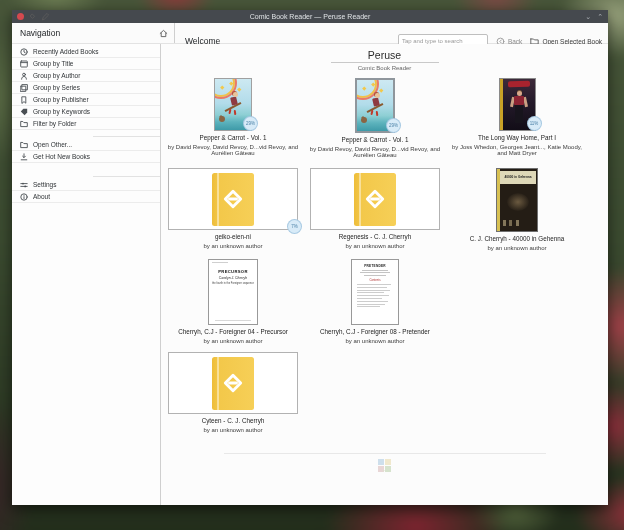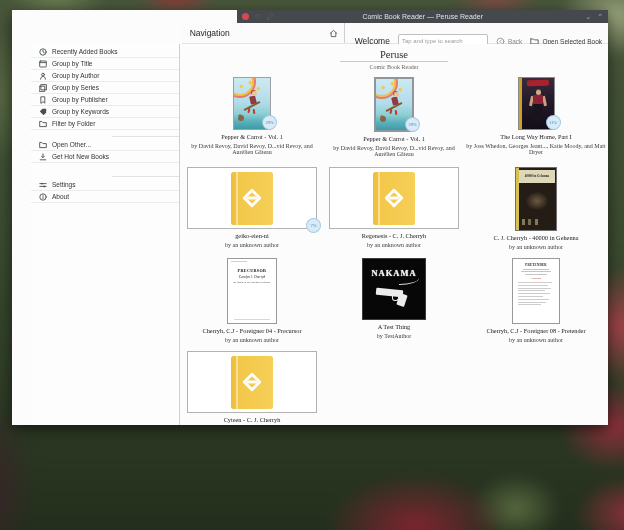--- a/index.html
+++ b/index.html
@@ -14,22 +14,22 @@
       radial-gradient(70px 55px at 70px 6px,#6f7f55 0%,rgba(111,127,85,0) 70%),
       radial-gradient(95px 85px at 634px 340px,#a04148 0%,rgba(160,65,72,0) 70%),
       radial-gradient(75px 65px at 626px 440px,#8f2f3c 0%,rgba(143,47,60,0) 70%),
       radial-gradient(130px 75px at 430px 540px,#7e2430 0%,rgba(126,36,48,0) 70%),
       radial-gradient(85px 55px at 648px 528px,#93303c 0%,rgba(147,48,60,0) 70%),
       radial-gradient(65px 50px at 530px 522px,#57683f 0%,rgba(87,104,63,0) 70%),
       radial-gradient(110px 95px at 0px 110px,#5a6b45 0%,rgba(90,107,69,0) 70%),
       radial-gradient(70px 130px at 0px 500px,#3a2328 0%,rgba(58,35,40,0) 70%),
       linear-gradient(180deg,#49573a 0%,#3b4b30 45%,#222d1b 100%);}
   
-  .window{position:absolute;left:12px;top:10px;width:596px;height:415px;
-    box-shadow:0 4px 14px rgba(0,0,0,.55);display:flex;flex-direction:column;background:#fcfcfc;align-items:flex-end;}
+  .window{position:absolute;left:12px;top:10px;width:596px;height:495px;
+    box-shadow:0 4px 14px rgba(0,0,0,.55);display:flex;flex-direction:column;background:#fcfcfc;}
   .titlebar{height:13px;background:#45494e;display:flex;align-items:center;color:#e8eaec;
     font-size:7px;flex:0 0 auto;padding:0 5px;}
   .tb-left{display:flex;align-items:center;gap:4px;width:120px;}
   .tb-close{width:7px;height:7px;border-radius:50%;background:#d4494f;}
   .tb-title{flex:1;text-align:center;color:#dfe2e5;}
   .tb-right{width:120px;display:flex;justify-content:flex-end;gap:6px;color:#aeb3b8;font-size:7px;}
   .tb-chev{line-height:7px;}
   
   .chrome{height:20px;flex:0 0 auto;display:flex;background:#fbfbfb;border-bottom:1px solid #e3e3e3;}
   .nav-head{width:148px;flex:0 0 auto;border-right:1px solid #cfcfcf;display:flex;align-items:center;
@@ -47,21 +47,21 @@
   .sidebar{width:148px;flex:0 0 auto;border-right:1px solid #cfcfcf;background:#fdfdfd;padding-top:2px;}
   .sb-item{height:11px;display:flex;align-items:center;gap:5px;padding:0 4px 0 8px;
     border-bottom:1px solid #ececec;font-size:6.5px;color:#2f3336;}
   .sb-gap{height:9px;position:relative;}
   .sb-gap .half-line{position:absolute;right:0;bottom:2px;width:45%;border-bottom:1px solid #e2e2e2;}
   .sb-gap.tall{height:16px;}
   .i{width:8px;height:8px;flex:0 0 auto;}
   .i path,.i circle,.i rect{fill:none;stroke:#4a4f54;stroke-width:0.9;stroke-linecap:round;stroke-linejoin:round;}
   .i .fil{fill:#4a4f54;stroke:none;}
   
-  .content{flex:1;position:relative;background:#fcfcfc;overflow:hidden;font-family:Liberation Serif, serif;}
+  .content{flex:1;position:relative;background:#fcfcfc;overflow:hidden;}
   .app-head{text-align:center;margin-top:5px;}
   .app-title{font-size:10.5px;color:#2b2b2b;}
   .app-title-line{width:108px;border-bottom:1px solid #c9c9c9;margin:1px auto 2px auto;}
   .app-sub{font-size:6px;color:#666;}
   .section-title{font-size:7.5px;color:#232629;margin:9px 0 2px 10px;}
   .grid-row{display:flex;padding-left:2px;margin-top:7px;align-items:flex-start;}
   .card{width:140px;margin-right:2px;display:flex;flex-direction:column;align-items:center;}
   .cover-wrap{position:relative;}
   .b-title{font-size:6.3px;color:#222;margin-top:3px;text-align:center;max-width:138px;}
   .b-author{font-size:6px;color:#3c3c3c;margin-top:3px;text-align:center;max-width:140px;}
@@ -398,35 +398,20 @@
               <div class="pc-author">Carolyn J. Cherryh</div>
               <div class="pc-sub">the fourth in the Foreigner sequence</div>
               <div class="pc-botline"></div>
             </div>
           </div>
           <div class="b-title">Cherryh, C.J - Foreigner 04 - Precursor</div>
           <div class="b-author">by an unknown author</div>
         </div>
         <div class="card">
           <div class="cover-wrap">
-            <div class="cover cover-nakama">
-              <div class="nk-title">NAKAMA</div>
-              <div class="nk-swoosh"></div>
-              <div class="nk-gun">
-                <div class="nk-barrel"></div>
-                  <div class="nk-grip"></div>
-                  <div class="nk-trigger"></div>
-              </div>
-            </div>
-          </div>
-          <div class="b-title">A Test Thing</div>
-          <div class="b-author">by TestAuthor</div>
-        </div>
-        <div class="card">
-          <div class="cover-wrap">
             <div class="cover cover-pretender">
               <div class="pt-title">PRETENDER</div>
               <div class="pt-bar" style="width:26px"></div>
               <div class="pt-bar" style="width:30px"></div>
               <div class="pt-bar" style="width:22px"></div>
               <div class="pt-contents">Contents</div>
               <div class="pt-left" style="width:34px"></div>
               <div class="pt-left" style="width:30px"></div>
               <div class="pt-left" style="width:33px"></div>
               <div class="pt-left" style="width:27px"></div>

